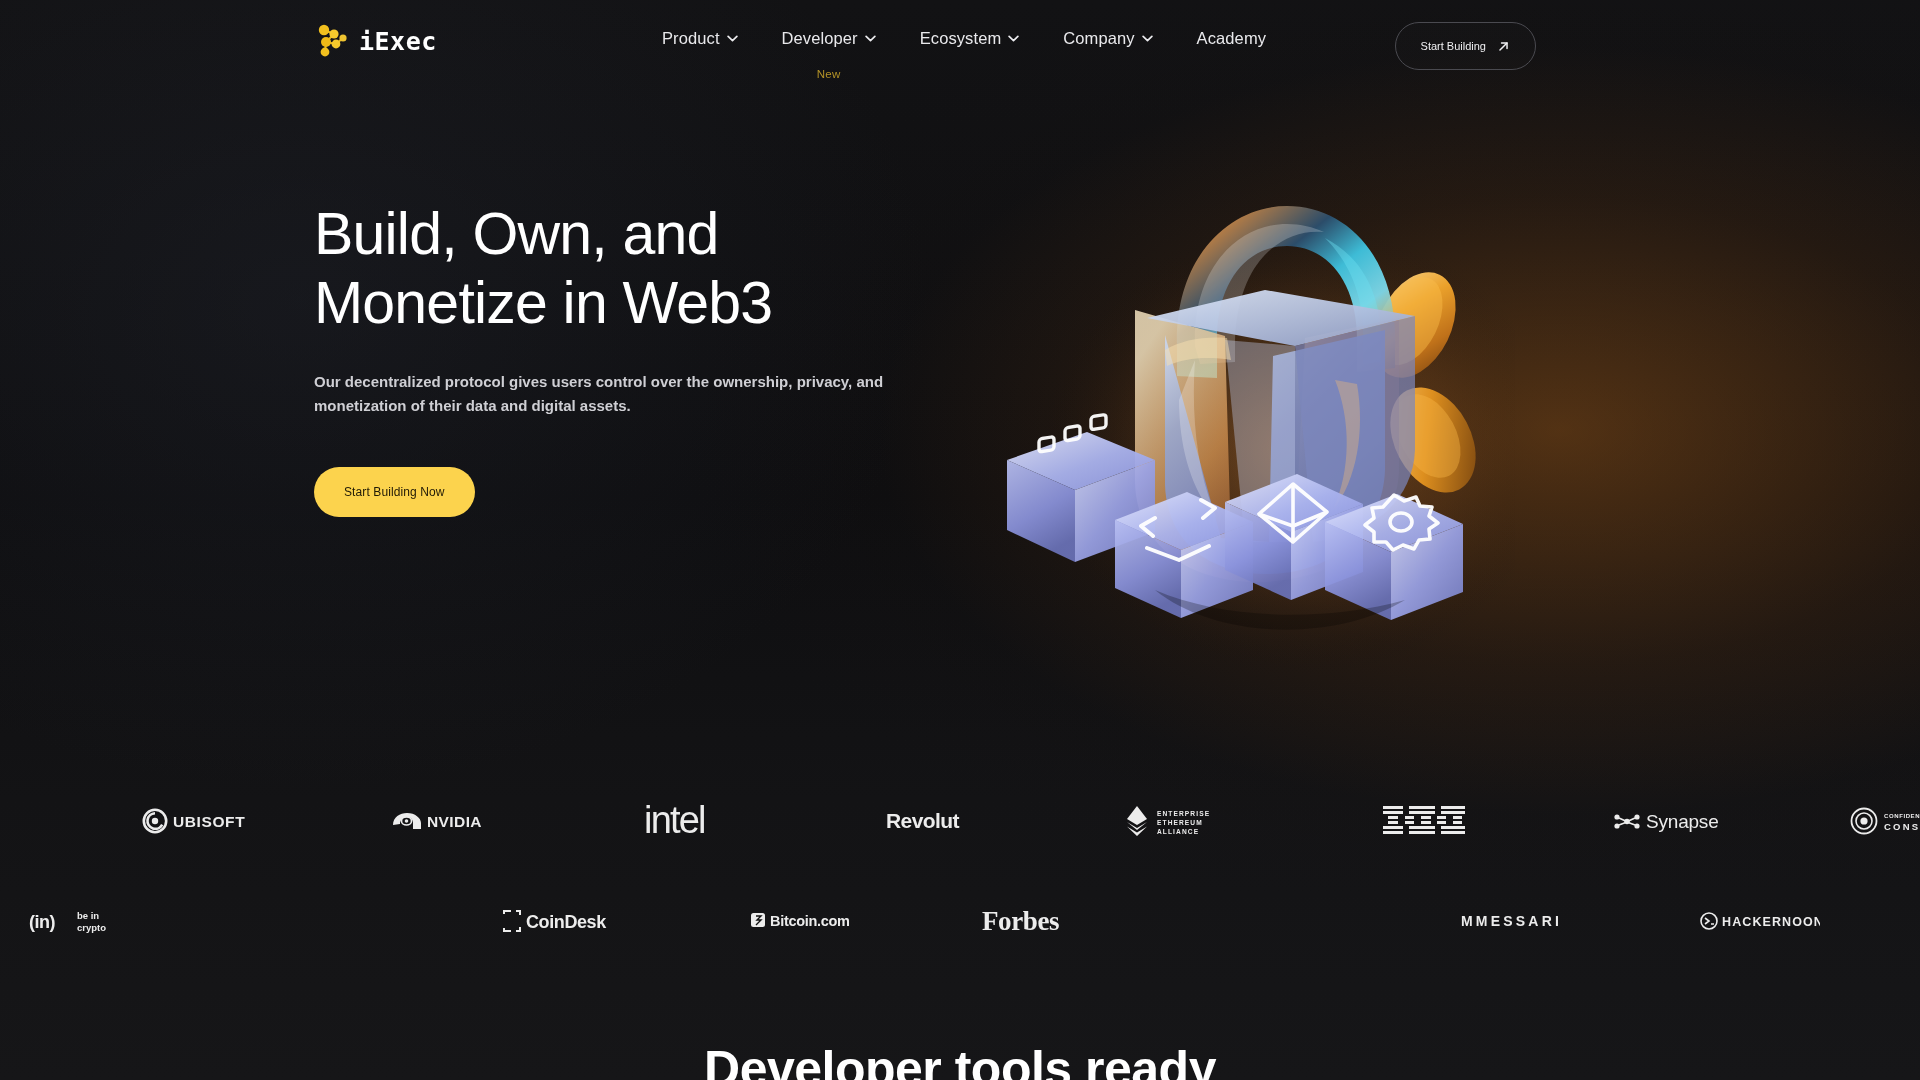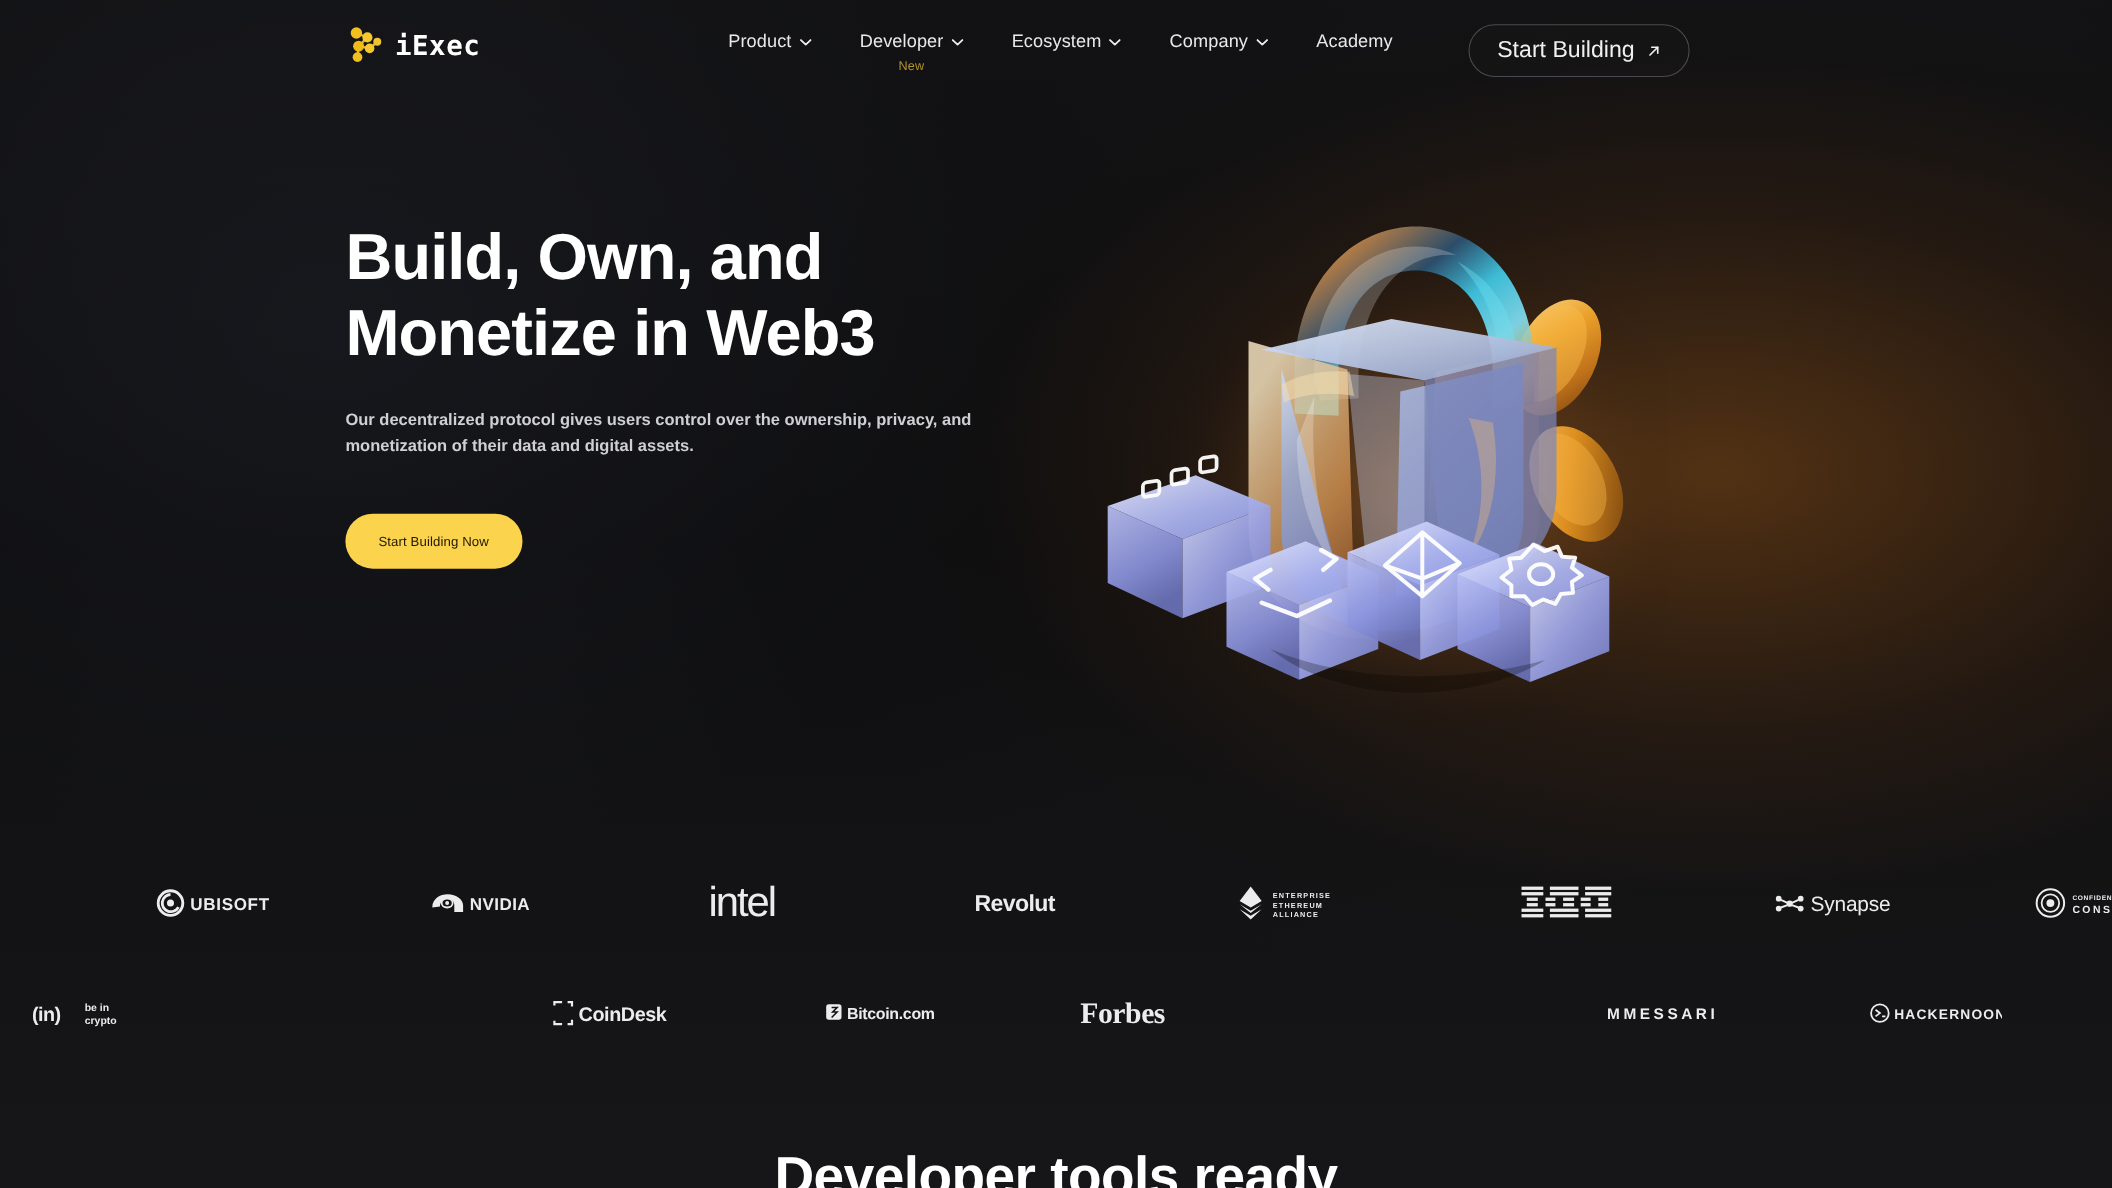--- a/index.html
+++ b/index.html
@@ -85,59 +85,59 @@
     color: #e9e9ec;
     letter-spacing: 0.1px;
     white-space: nowrap;
   }
   .chev {
     width: 11px; height: 7px;
     display: block;
     flex: 0 0 auto;
   }
   .nav-badge {
-    margin-top: 5px;
+    margin-top: 18px;
     font-size: 11.5px;
     color: #b39227;
     letter-spacing: 0.2px;
   }
 
   .cta-outline {
     position: absolute;
     right: 384px;
     top: 22px;
     height: 48px;
     padding: 0 25px;
     border: 1px solid #4a4a50;
     border-radius: 999px;
     background: rgba(255,255,255,0.012);
     display: flex;
     align-items: center;
     gap: 11px;
     cursor: pointer;
   }
   .cta-outline .lbl {
-    font-size: 21px;
+    font-size: 11px;
     color: #f0f0f2;
     white-space: nowrap;
   }
   .arrow-ne { width: 13px; height: 13px; display: block; }
 
   
   .hero {
     position: absolute;
     left: 314px;
     top: 200px;
     width: 620px;
     z-index: 20;
   }
   .hero-title {
     font-size: 59px;
     line-height: 1.17;
-    font-weight: 700;
+    font-weight: 400;
     letter-spacing: -0.8px;
     color: #ffffff;
   }
   .hero-sub {
     margin-top: 32px;
     font-size: 15px;
     line-height: 1.62;
     color: #cfcfd4;
     max-width: 615px;
     font-weight: 700;

